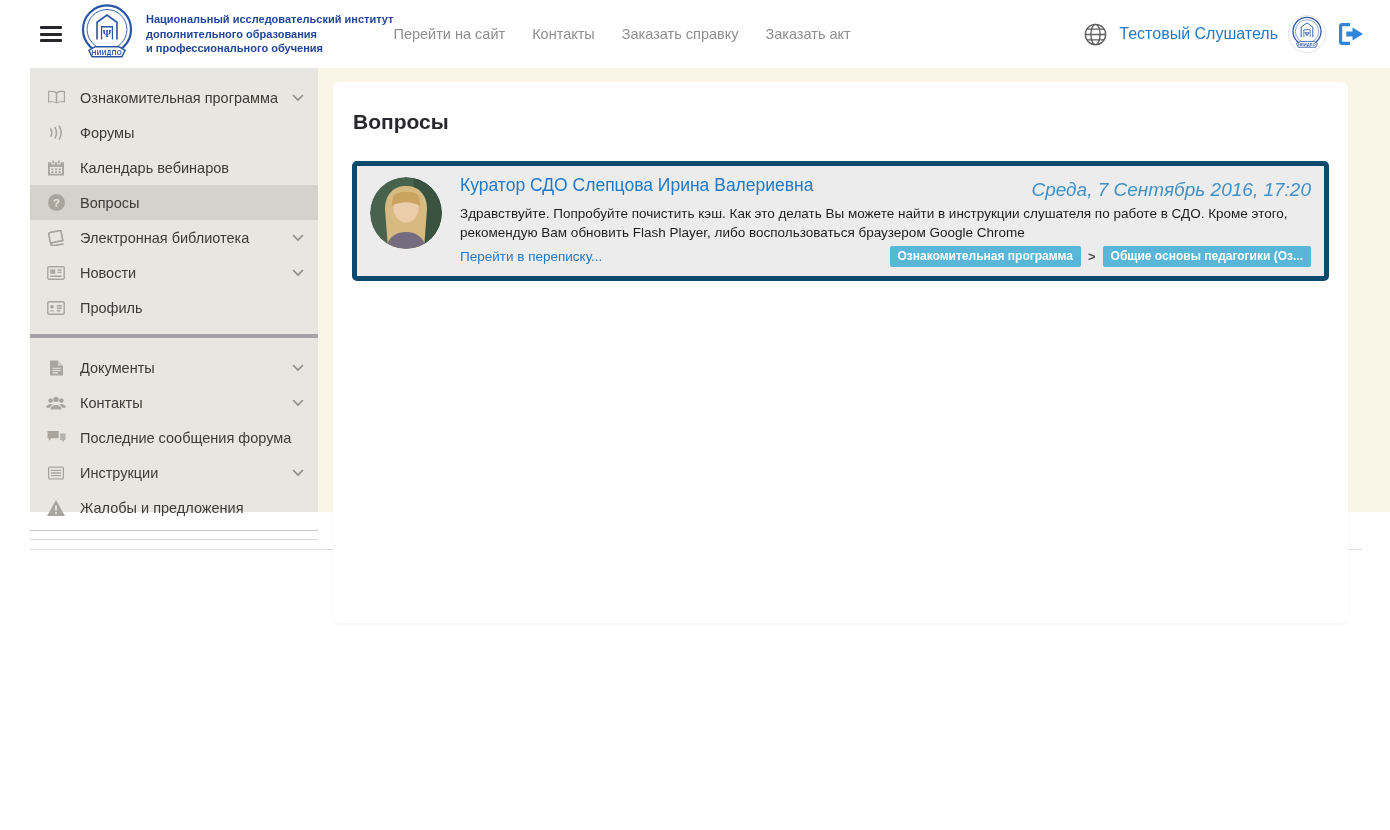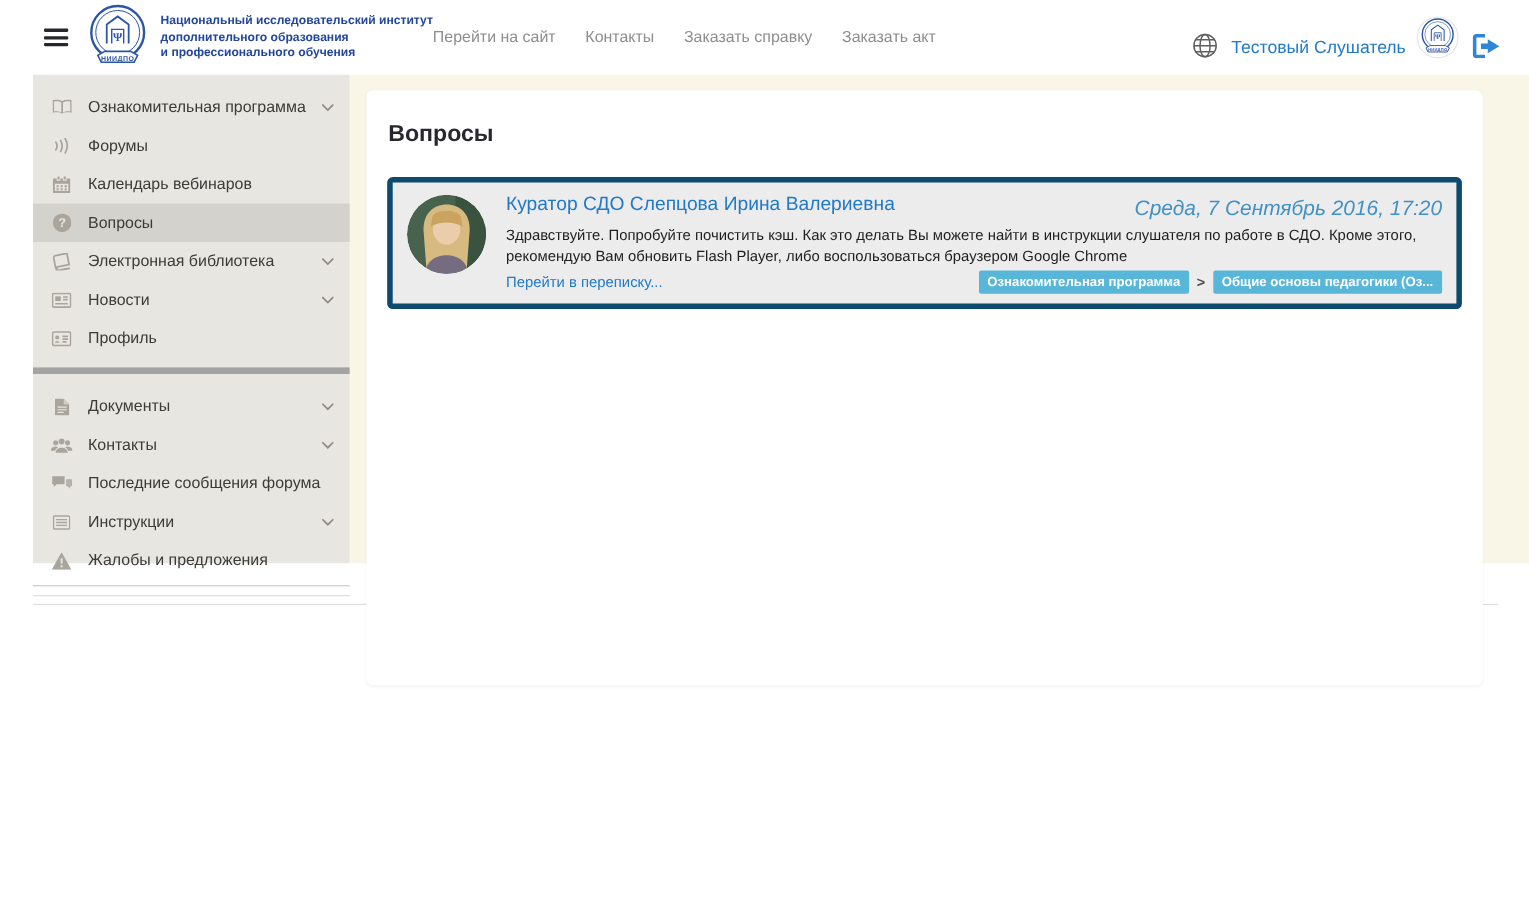--- a/index.html
+++ b/index.html
@@ -16,21 +16,21 @@
   .header { height:68px; display:flex; align-items:center; background:#fff; }
   .hamburger { margin-left:40px; width:22px; cursor:pointer; flex:none; }
   .hamburger span { display:block; height:3px; background:#26262b; border-radius:1px; margin:3.5px 0; }
   .logo-emblem { margin-left:16px; flex:none; width:58px; height:62px; }
   .logo-text {
     margin-left:10px; flex:none;
     color:#21469b; font-weight:bold; font-size:11px; line-height:1.32;
   }
   .top-nav { display:flex; gap:27px; }
   .top-nav a { color:#8e8e8e; font-size:14.5px; }
-  .header-right { margin-left:auto; margin-right:26px; display:flex; align-items:flex-end; }
+  .header-right { margin-left:auto; margin-right:26px; display:flex; align-items:center; }
   .globe { width:23px; height:23px; display:flex; cursor:pointer; }
   .user-name { color:#2079c9; font-size:16px; margin:0 10px 0 12px; }
   .user-avatar {
     width:38px; height:38px; border-radius:50%; overflow:hidden; flex:none;
     background:#fff; border:1px solid #e4e4e4; display:flex; align-items:center; justify-content:center;
     cursor:pointer;
   }
   .logout { margin-left:12px; display:flex; cursor:pointer; }
 
   
@@ -40,21 +40,21 @@
     padding-top:12px;
   }
   .side-item {
     height:35px; display:flex; align-items:center;
     padding:0 14px 0 15px; cursor:pointer;
     color:#3c3b38; font-size:14.5px;
   }
   .side-item.active { background:#d4d2cc; }
   .side-item .icn { width:22px; margin-right:13px; display:flex; justify-content:center; flex:none; }
   .side-item .chev { margin-left:auto; display:flex; }
-  .side-group-sep { border-top:6px solid #a3a3a3; margin-top:9px; padding-top:12px; }
+  .side-group-sep { border-top:4px solid #a3a3a3; margin-top:9px; padding-top:12px; }
   .side-bottom-sep { margin-top:5px; border-top:1px solid #c9c7c1; }
   .side-bottom-sep2 { margin-top:8px; border-top:1px solid #dddbd5; }
 
   .main { flex:1; background:#f9f6e7; }
   .content-card {
     background:#fff; border-radius:6px;
     margin:14px 42px 0 15px; height:541px;
     box-shadow:0 1px 3px rgba(0,0,0,.05);
     padding:1px 0;
   }

